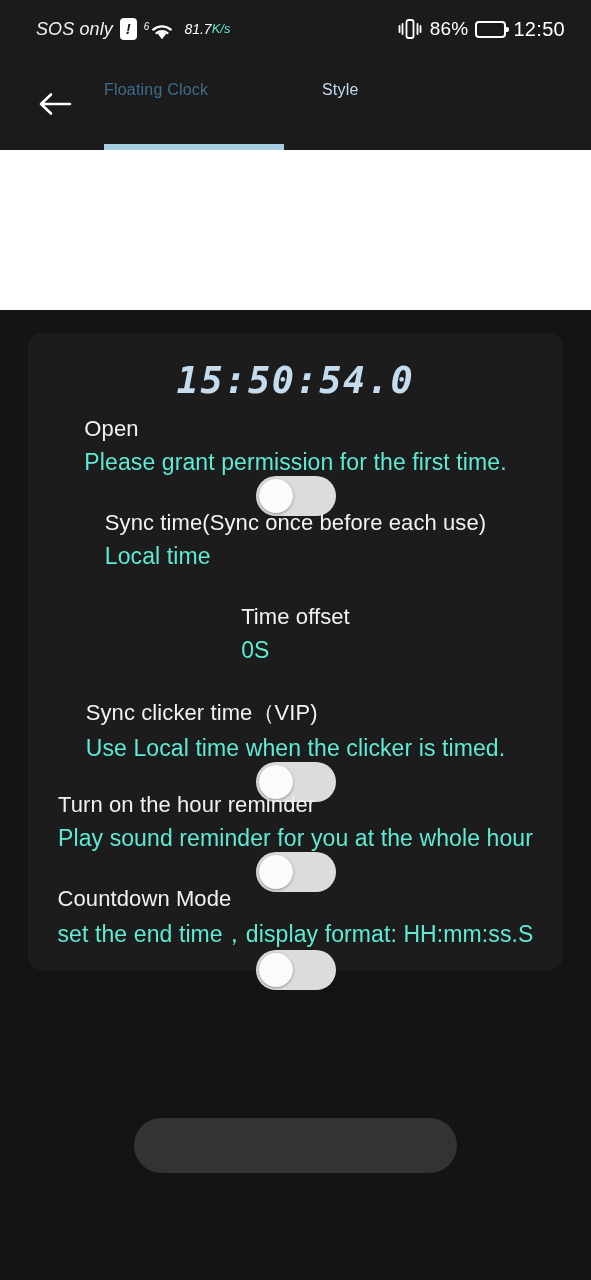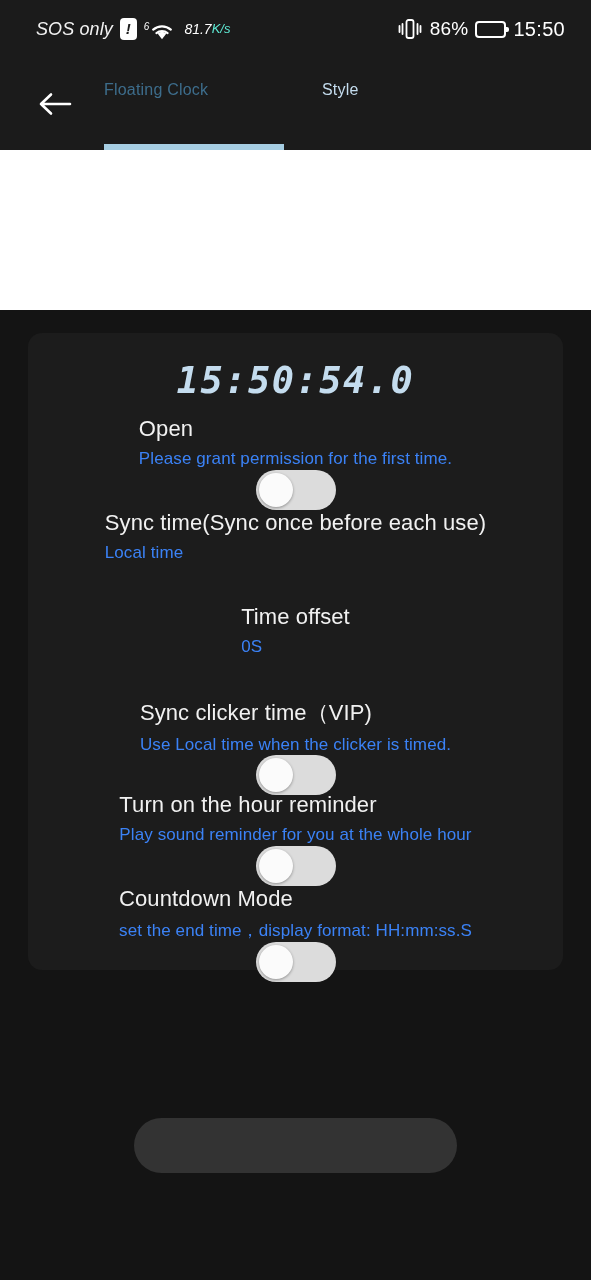--- a/index.html
+++ b/index.html
@@ -193,22 +193,22 @@
     justify-content: space-between;
     flex-direction: column;
   }
   .row-texts { display: flex; flex-direction: column; gap: 7px; }
   .row-title {
     font-size: 22px;
     color: #f1f1f1;
     letter-spacing: 0.1px;
   }
   .row-sub {
-    font-size: 17px;
-    color: #3b82f6;
+    font-size: 23px;
+    color: #5eead4;
     letter-spacing: 0.1px;
   }
 
   .toggle {
     width: 80px;
     height: 40px;
     border-radius: 20px;
     background: #dcdcdc;
     position: relative;
     flex: 0 0 auto;
@@ -258,21 +258,21 @@
 
     <div class="status-right">
       <svg class="vibrate-icon" width="26" height="22" viewBox="0 0 26 22">
         <rect x="9.5" y="2" width="7" height="18" rx="2" stroke="#ffffff" stroke-width="1.8" fill="none"></rect>
         <path d="M5.5 6 v10 M2.5 8 v6 M20.5 6 v10 M23.5 8 v6" stroke="#ffffff" stroke-width="1.8" stroke-linecap="round"></path>
       </svg>
       <span class="battery-pct">86%</span>
       <span class="battery-icon">
         <span class="battery-fill"></span>
       </span>
-      <span class="status-clock">15:50</span>
+      <span class="status-clock">12:50</span>
     </div>
   </div>
 
   <div class="tab-bar">
     <div class="back-btn">
       <svg width="36" height="26" viewBox="0 0 36 26">
         <path d="M33 13 H4 M14 3.5 L4 13 L14 22.5" stroke="#ffffff" stroke-width="2.6" fill="none" stroke-linecap="round" stroke-linejoin="round"></path>
       </svg>
     </div>
     <div class="tab-item tab-floating">Floating Clock</div>

